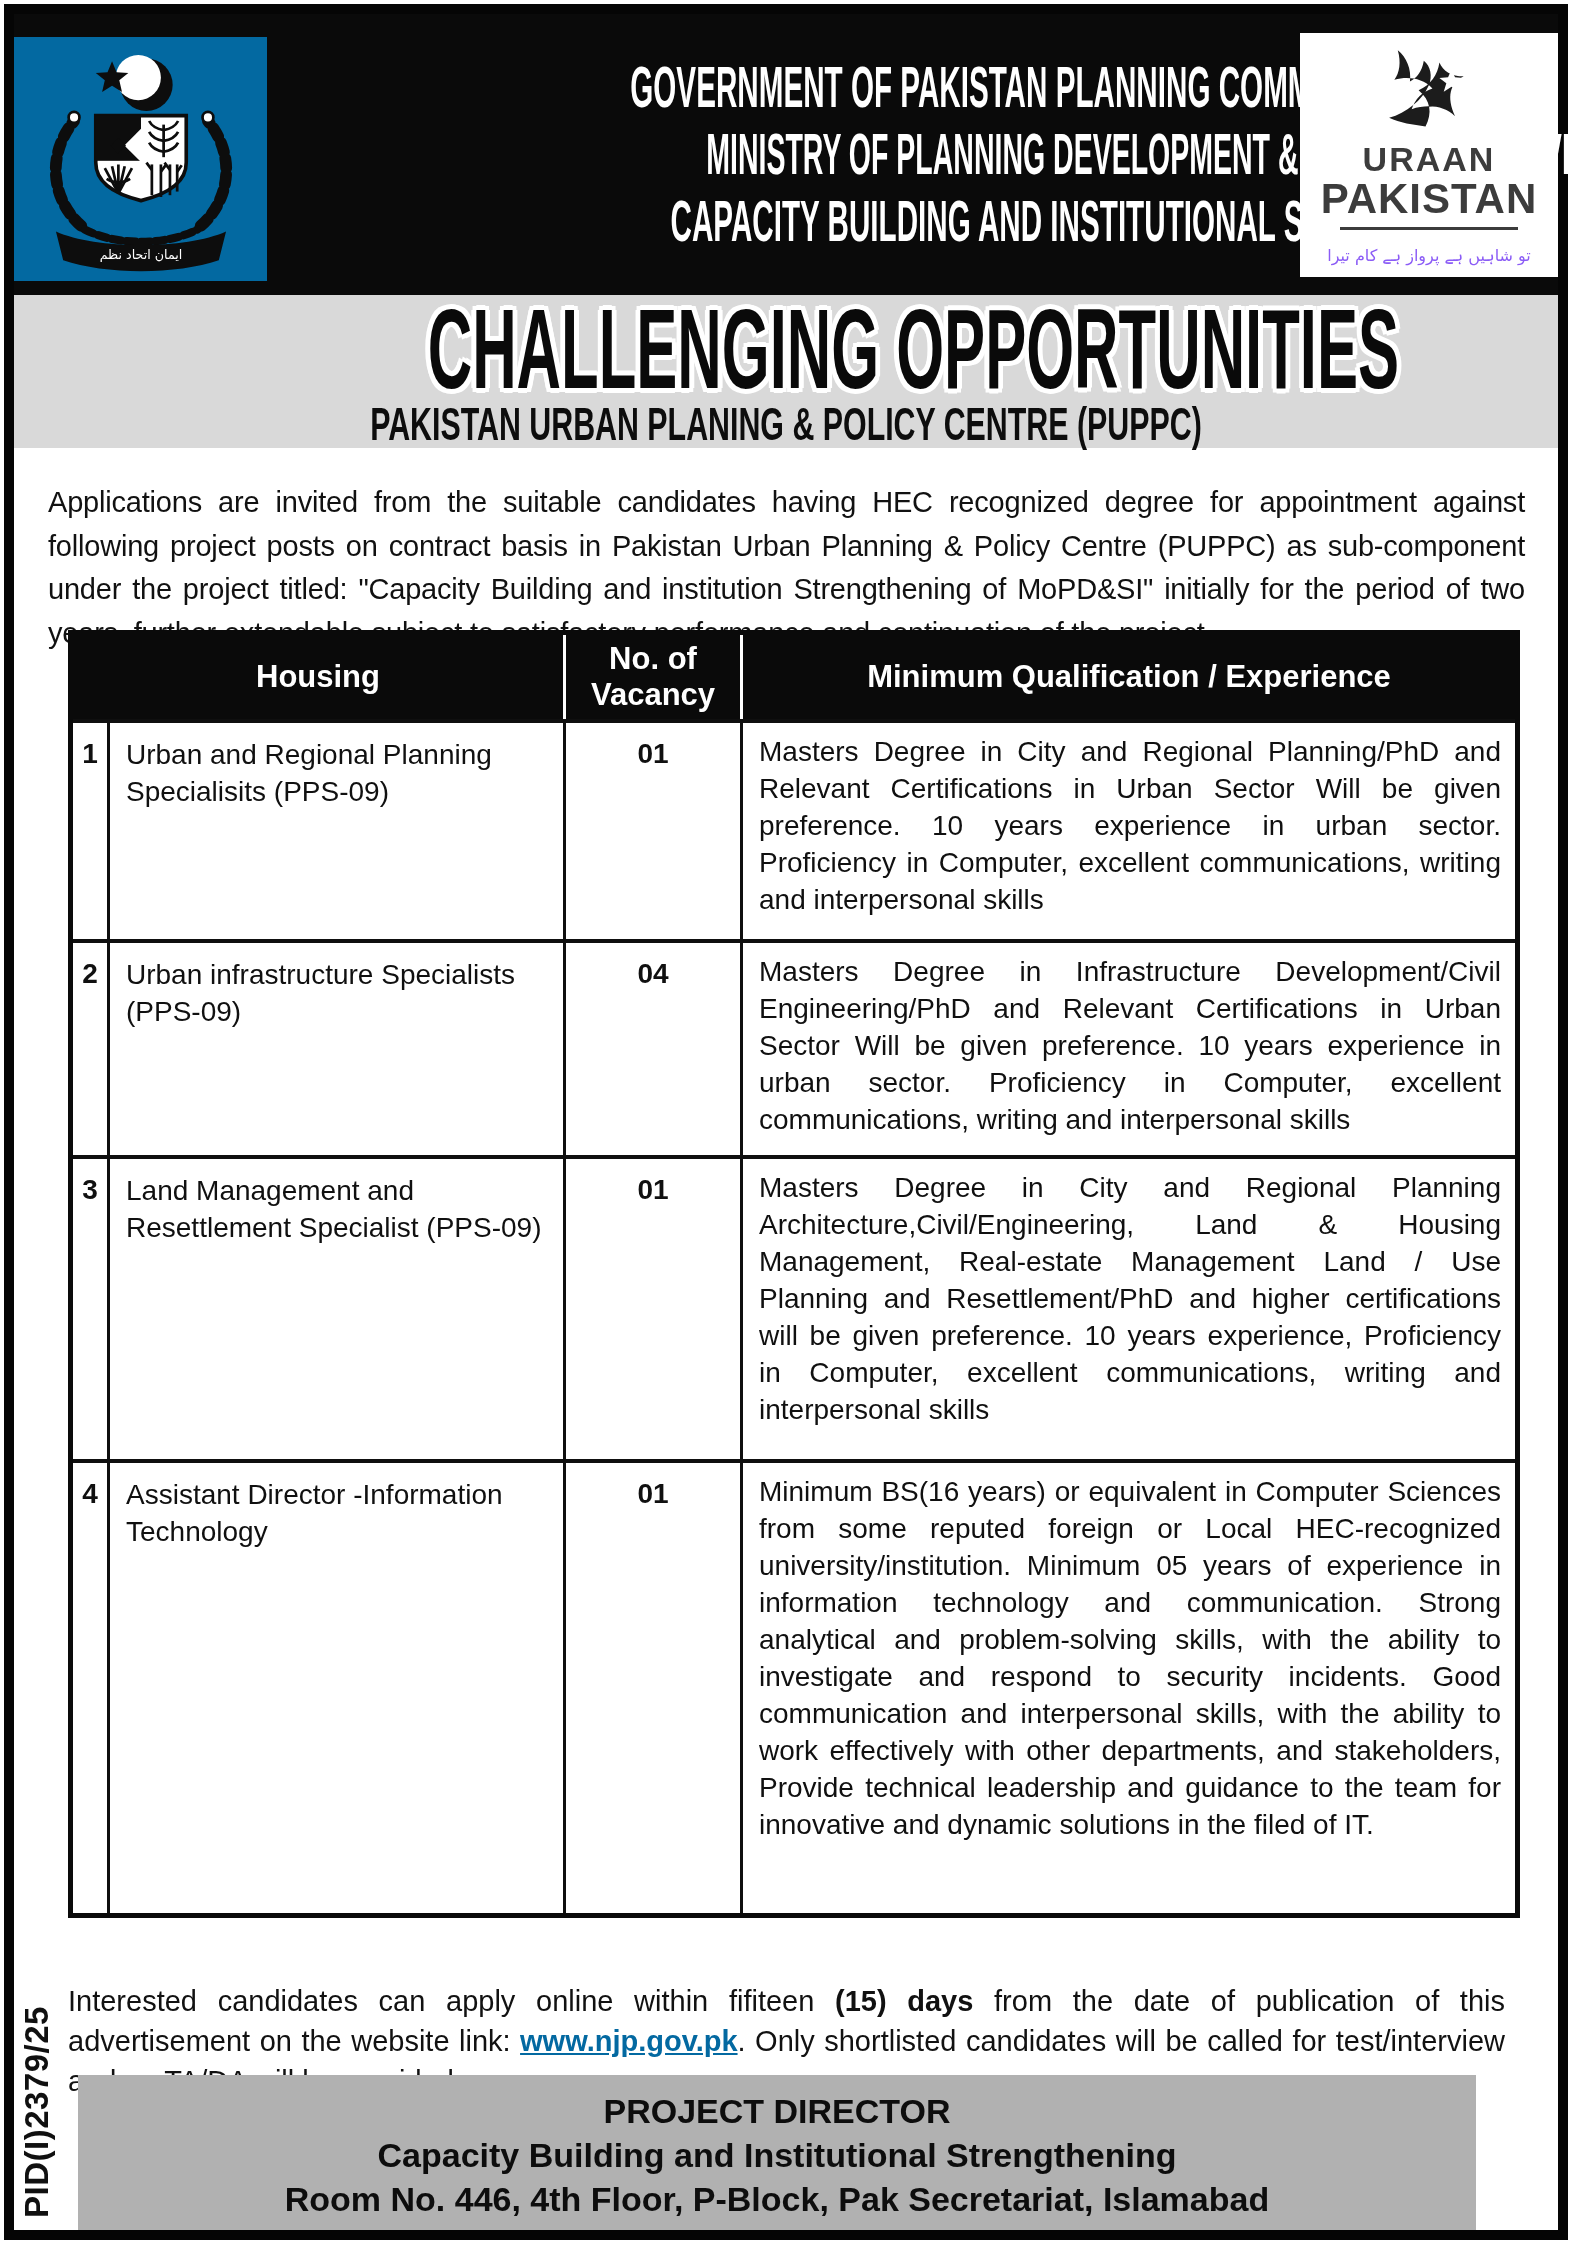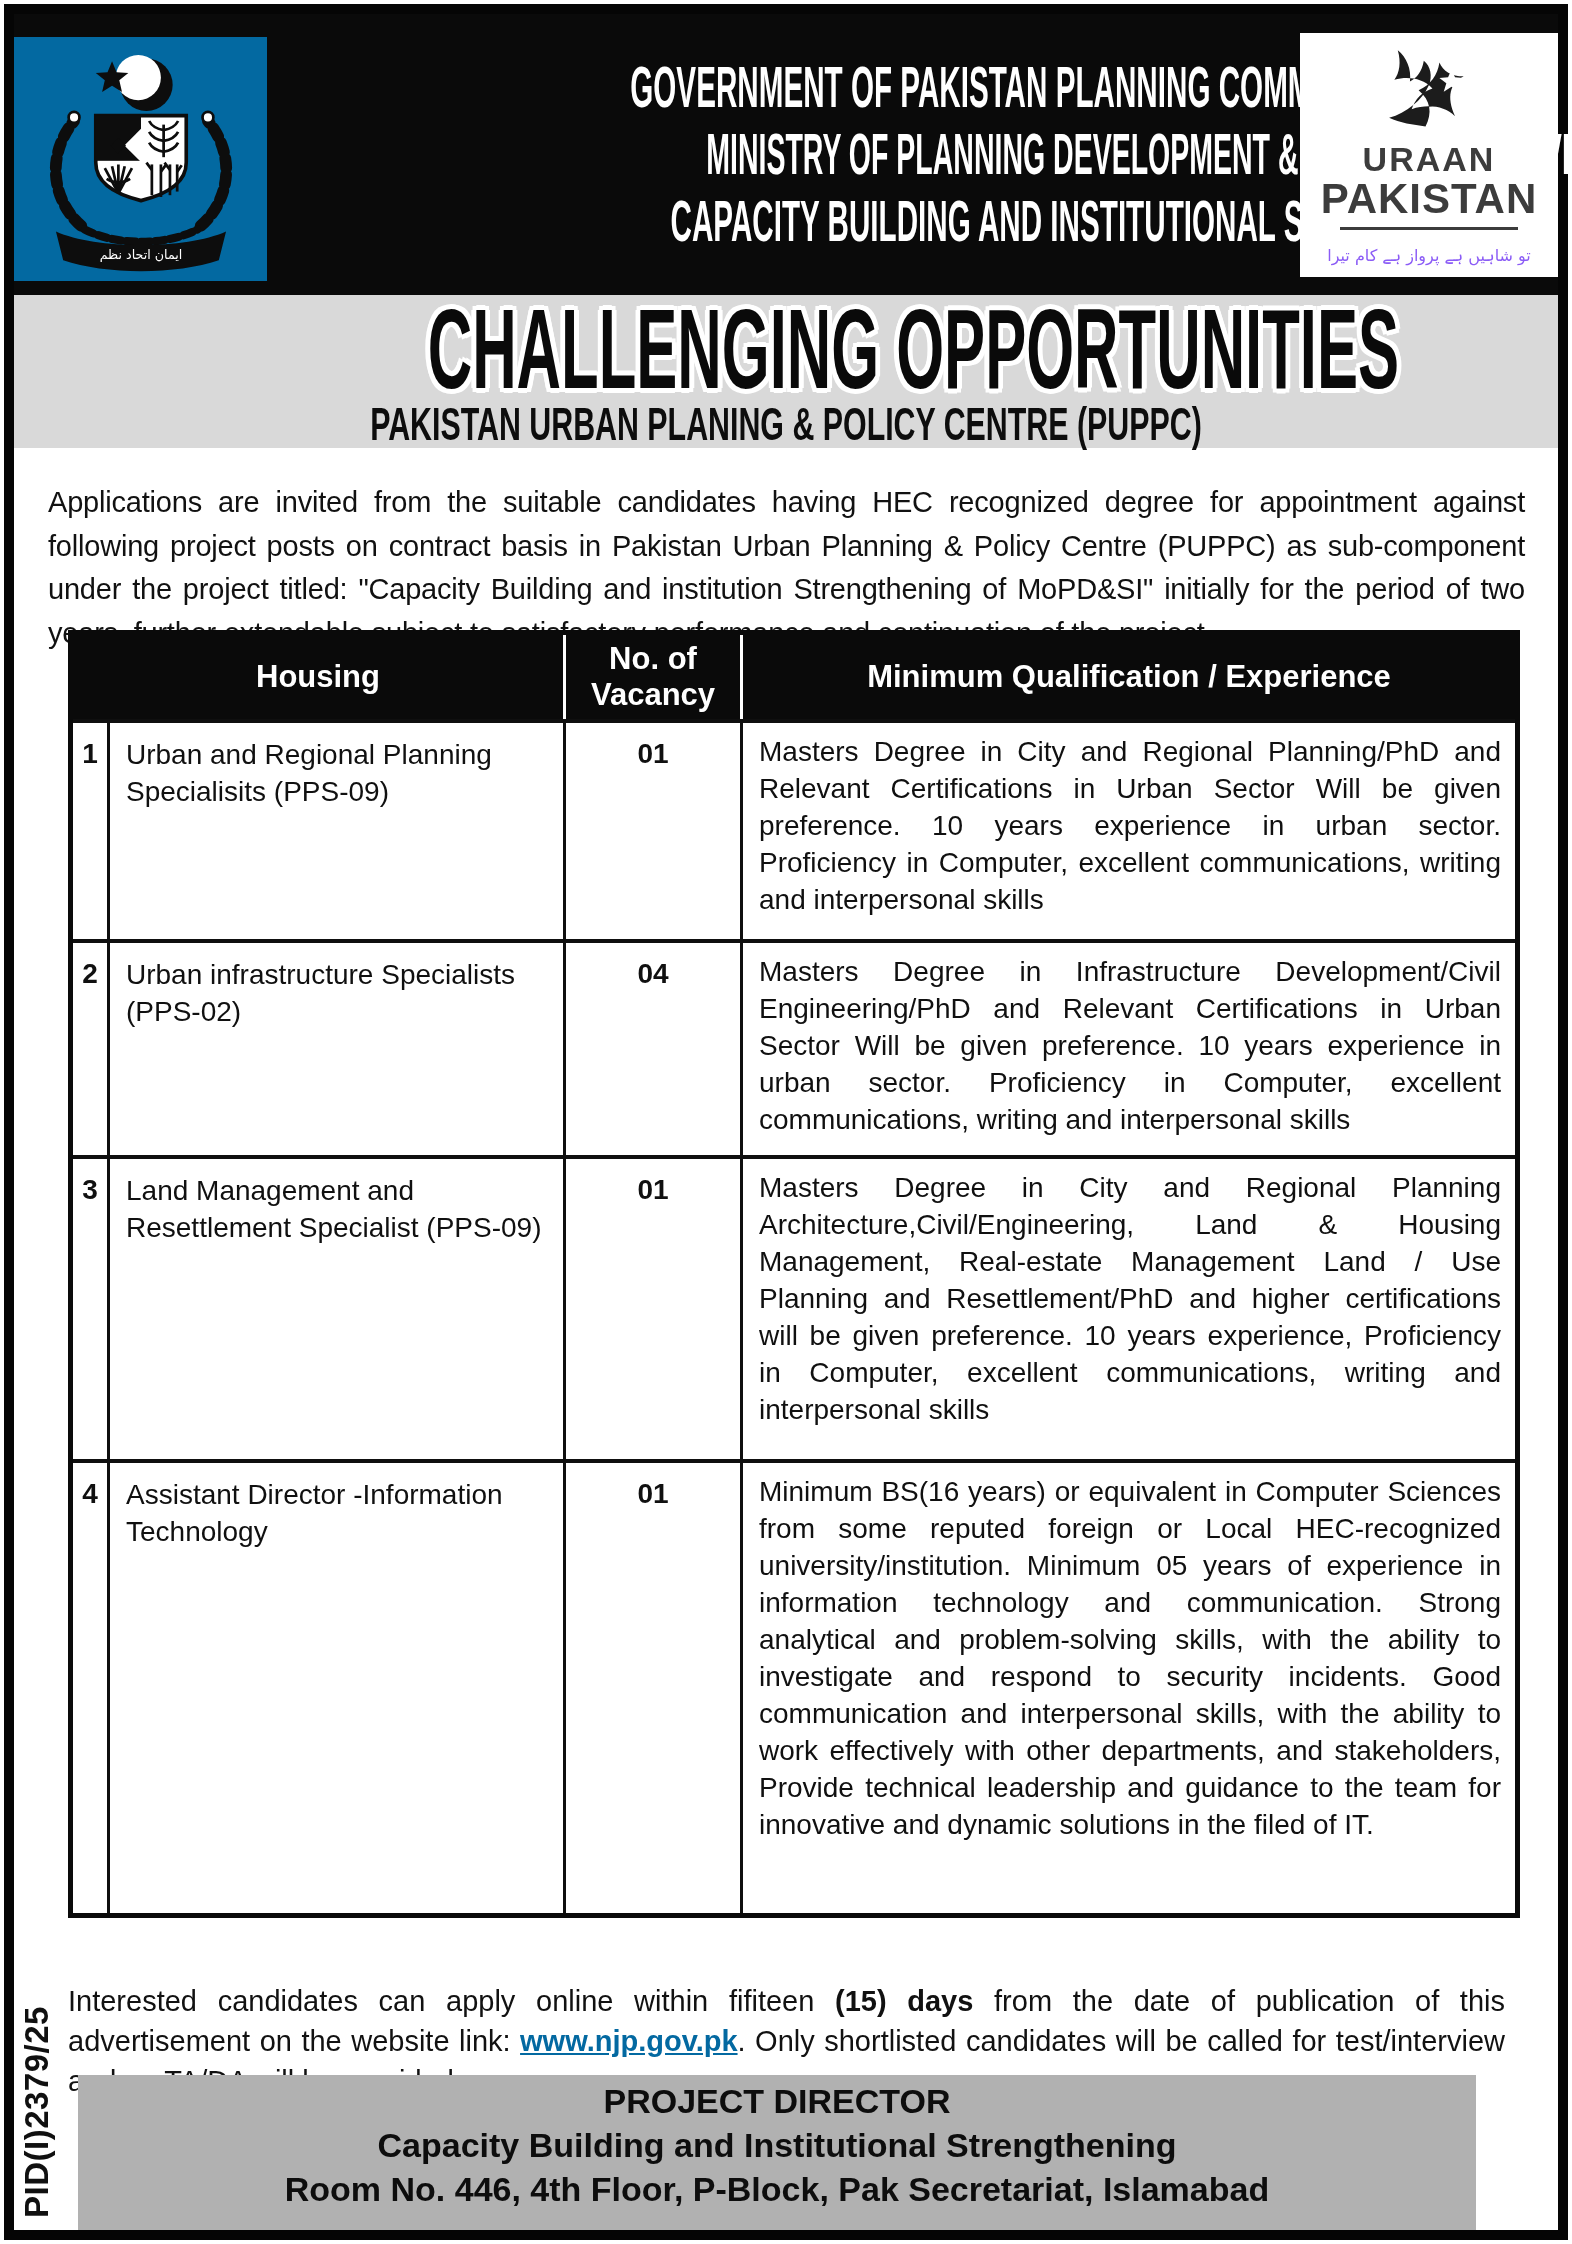--- a/index.html
+++ b/index.html
@@ -47,21 +47,21 @@
   .cell-pos{padding:13px 6px 0 16px;}
   .cell-vac{text-align:center;font-weight:bold;font-size:30px;padding-top:12px;}
   .cell-qual{padding:10px 14px 0 16px;text-align:justify;}
 
   
   .apply{position:absolute;left:68px;top:1952px;width:1437px;font-size:29px;line-height:40px;
          text-align:justify;color:#111;}
   .apply .b{font-weight:bold;}
   .apply .lnk{font-weight:bold;text-decoration:underline;color:#0369a1;}
   .director-box{position:absolute;left:78px;top:2075px;width:1398px;height:155px;background:#b1b1b1;
-                text-align:center;box-sizing:border-box;padding-top:4px;}
+                text-align:center;box-sizing:border-box;padding-top:14px;}
   .dir-line{font-weight:bold;font-size:34px;line-height:44px;color:#0d0d0d;}
   .pid{position:absolute;left:18px;top:2218px;transform:rotate(-90deg);transform-origin:0 0;
        font-size:33px;font-weight:600;letter-spacing:.5px;white-space:nowrap;color:#101010;}
 </style>
 </head>
 <body>
 
 <div class="page">
   <div class="frame"></div>
 
@@ -150,21 +150,21 @@
     </thead>
     <tbody>
       <tr style="height:220px">
         <td class="cell-no">1</td>
         <td class="cell-pos">Urban and Regional Planning Specialisits (PPS-09)</td>
         <td class="cell-vac">01</td>
         <td class="cell-qual">Masters Degree in City and Regional Planning/PhD and Relevant Certifications in Urban Sector Will be given preference. 10 years experience in urban sector. Proficiency in Computer, excellent communications, writing and interpersonal skills</td>
       </tr>
       <tr style="height:216px">
         <td class="cell-no">2</td>
-        <td class="cell-pos">Urban infrastructure Specialists (PPS-02)</td>
+        <td class="cell-pos">Urban infrastructure Specialists (PPS-09)</td>
         <td class="cell-vac">04</td>
         <td class="cell-qual">Masters Degree in Infrastructure Development/Civil Engineering/PhD and Relevant Certifications in Urban Sector Will be given preference. 10 years experience in urban sector. Proficiency in Computer, excellent communications, writing and interpersonal skills</td>
       </tr>
       <tr style="height:304px">
         <td class="cell-no">3</td>
         <td class="cell-pos">Land Management and Resettlement Specialist (PPS-09)</td>
         <td class="cell-vac">01</td>
         <td class="cell-qual">Masters Degree in City and Regional Planning Architecture,Civil/Engineering, Land &amp; Housing Management, Real-estate Management Land / Use Planning and Resettlement/PhD and higher certifications will be given preference. 10 years experience, Proficiency in Computer, excellent communications, writing and interpersonal skills</td>
       </tr>
       <tr style="height:455px">

